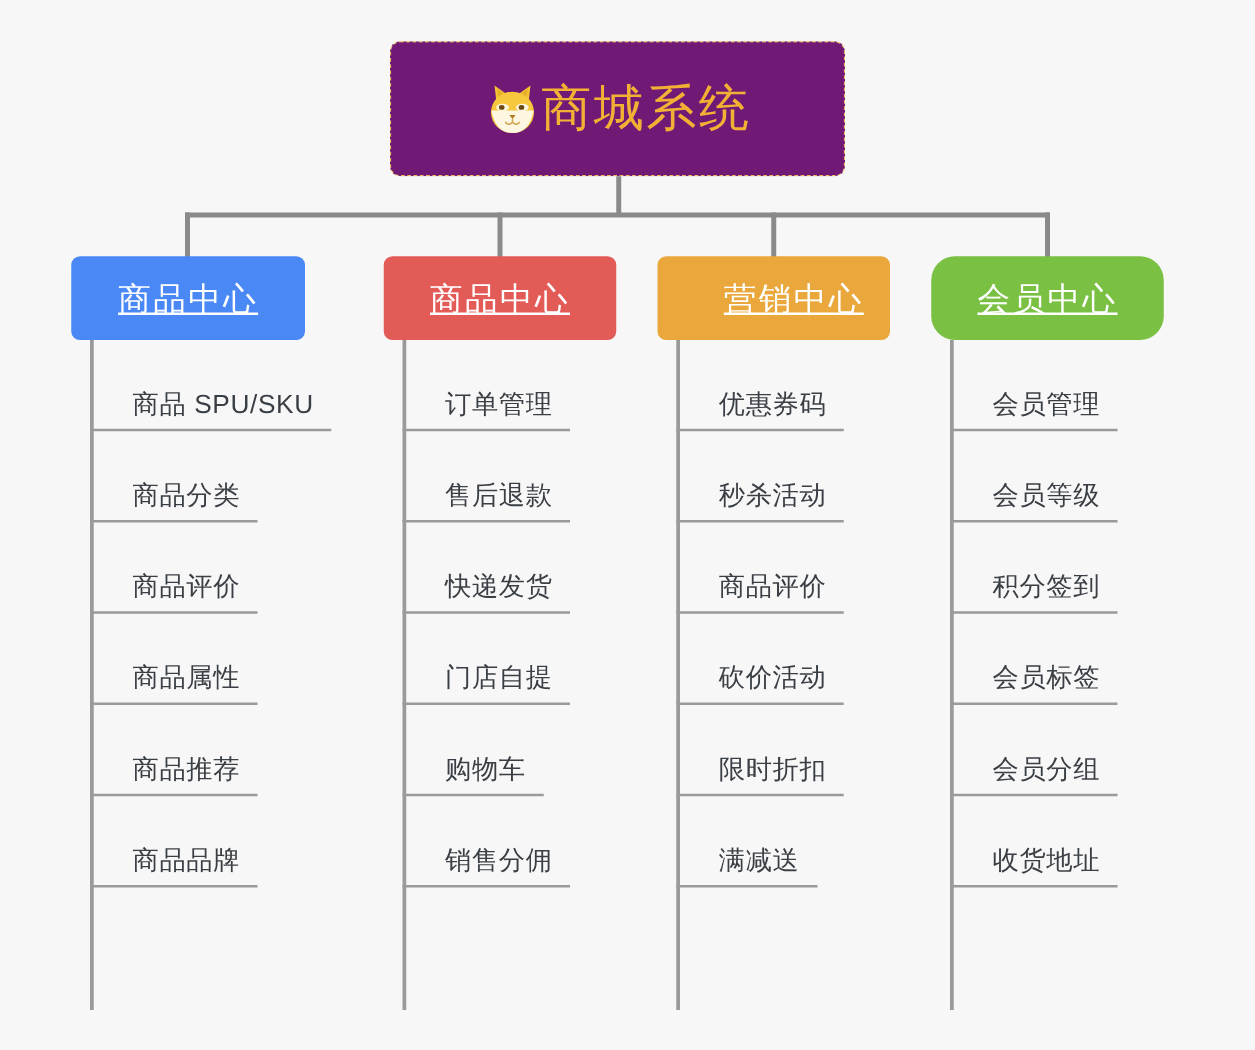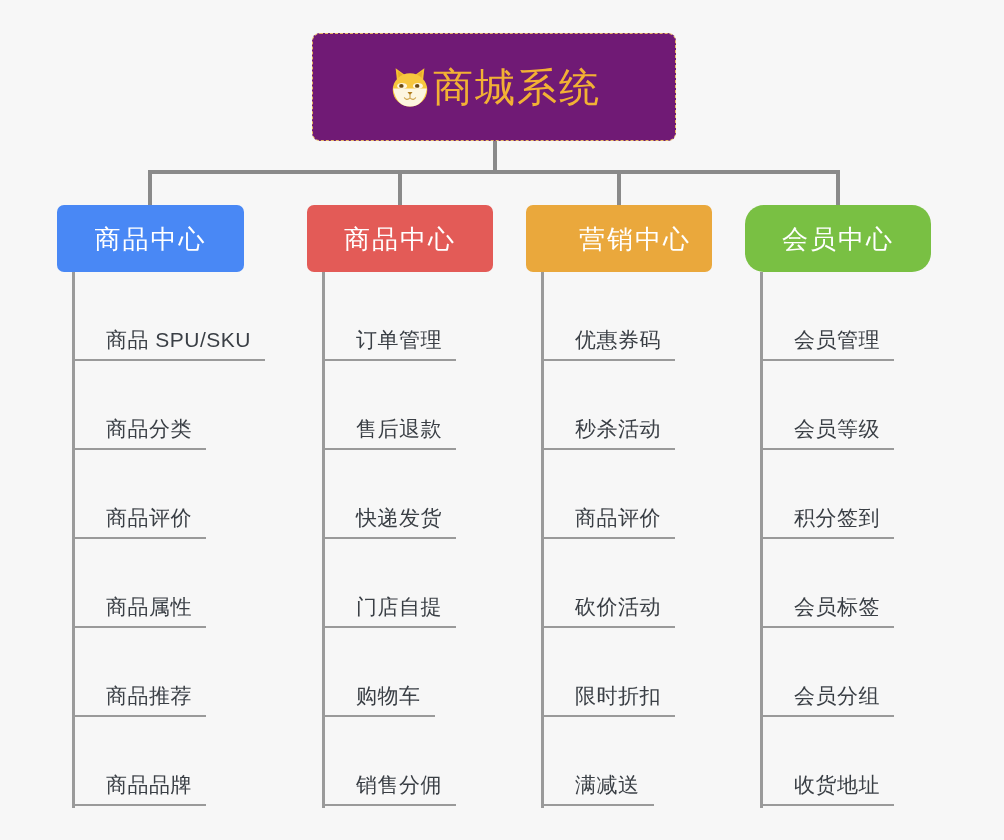--- a/index.html
+++ b/index.html
@@ -47,37 +47,38 @@
     border-radius:7px;
     display:flex;align-items:center;justify-content:center;
     box-sizing:border-box;
   }
   .cat-label{
     color:#ffffff;
     font-size:26px;
     letter-spacing:2px;
     line-height:1;
     white-space:nowrap;
+    text-decoration:underline;
   }
 
   
   .col{
     position:absolute;
     top:272px;
   }
   .col-spine{
     position:absolute;
     left:0;top:0;
     width:3px;
     height:536px;
     background:#9a9a9a;
   }
   .item{
     position:relative;
-    height:89px;
+    height:73px;
     box-sizing:border-box;
     display:flex;
     align-items:flex-end;
   }
   .item-label{
     display:inline-block;
     font-size:21px;
     color:#3a3f45;
     line-height:1;
     padding:0 14px 9px 34px;

